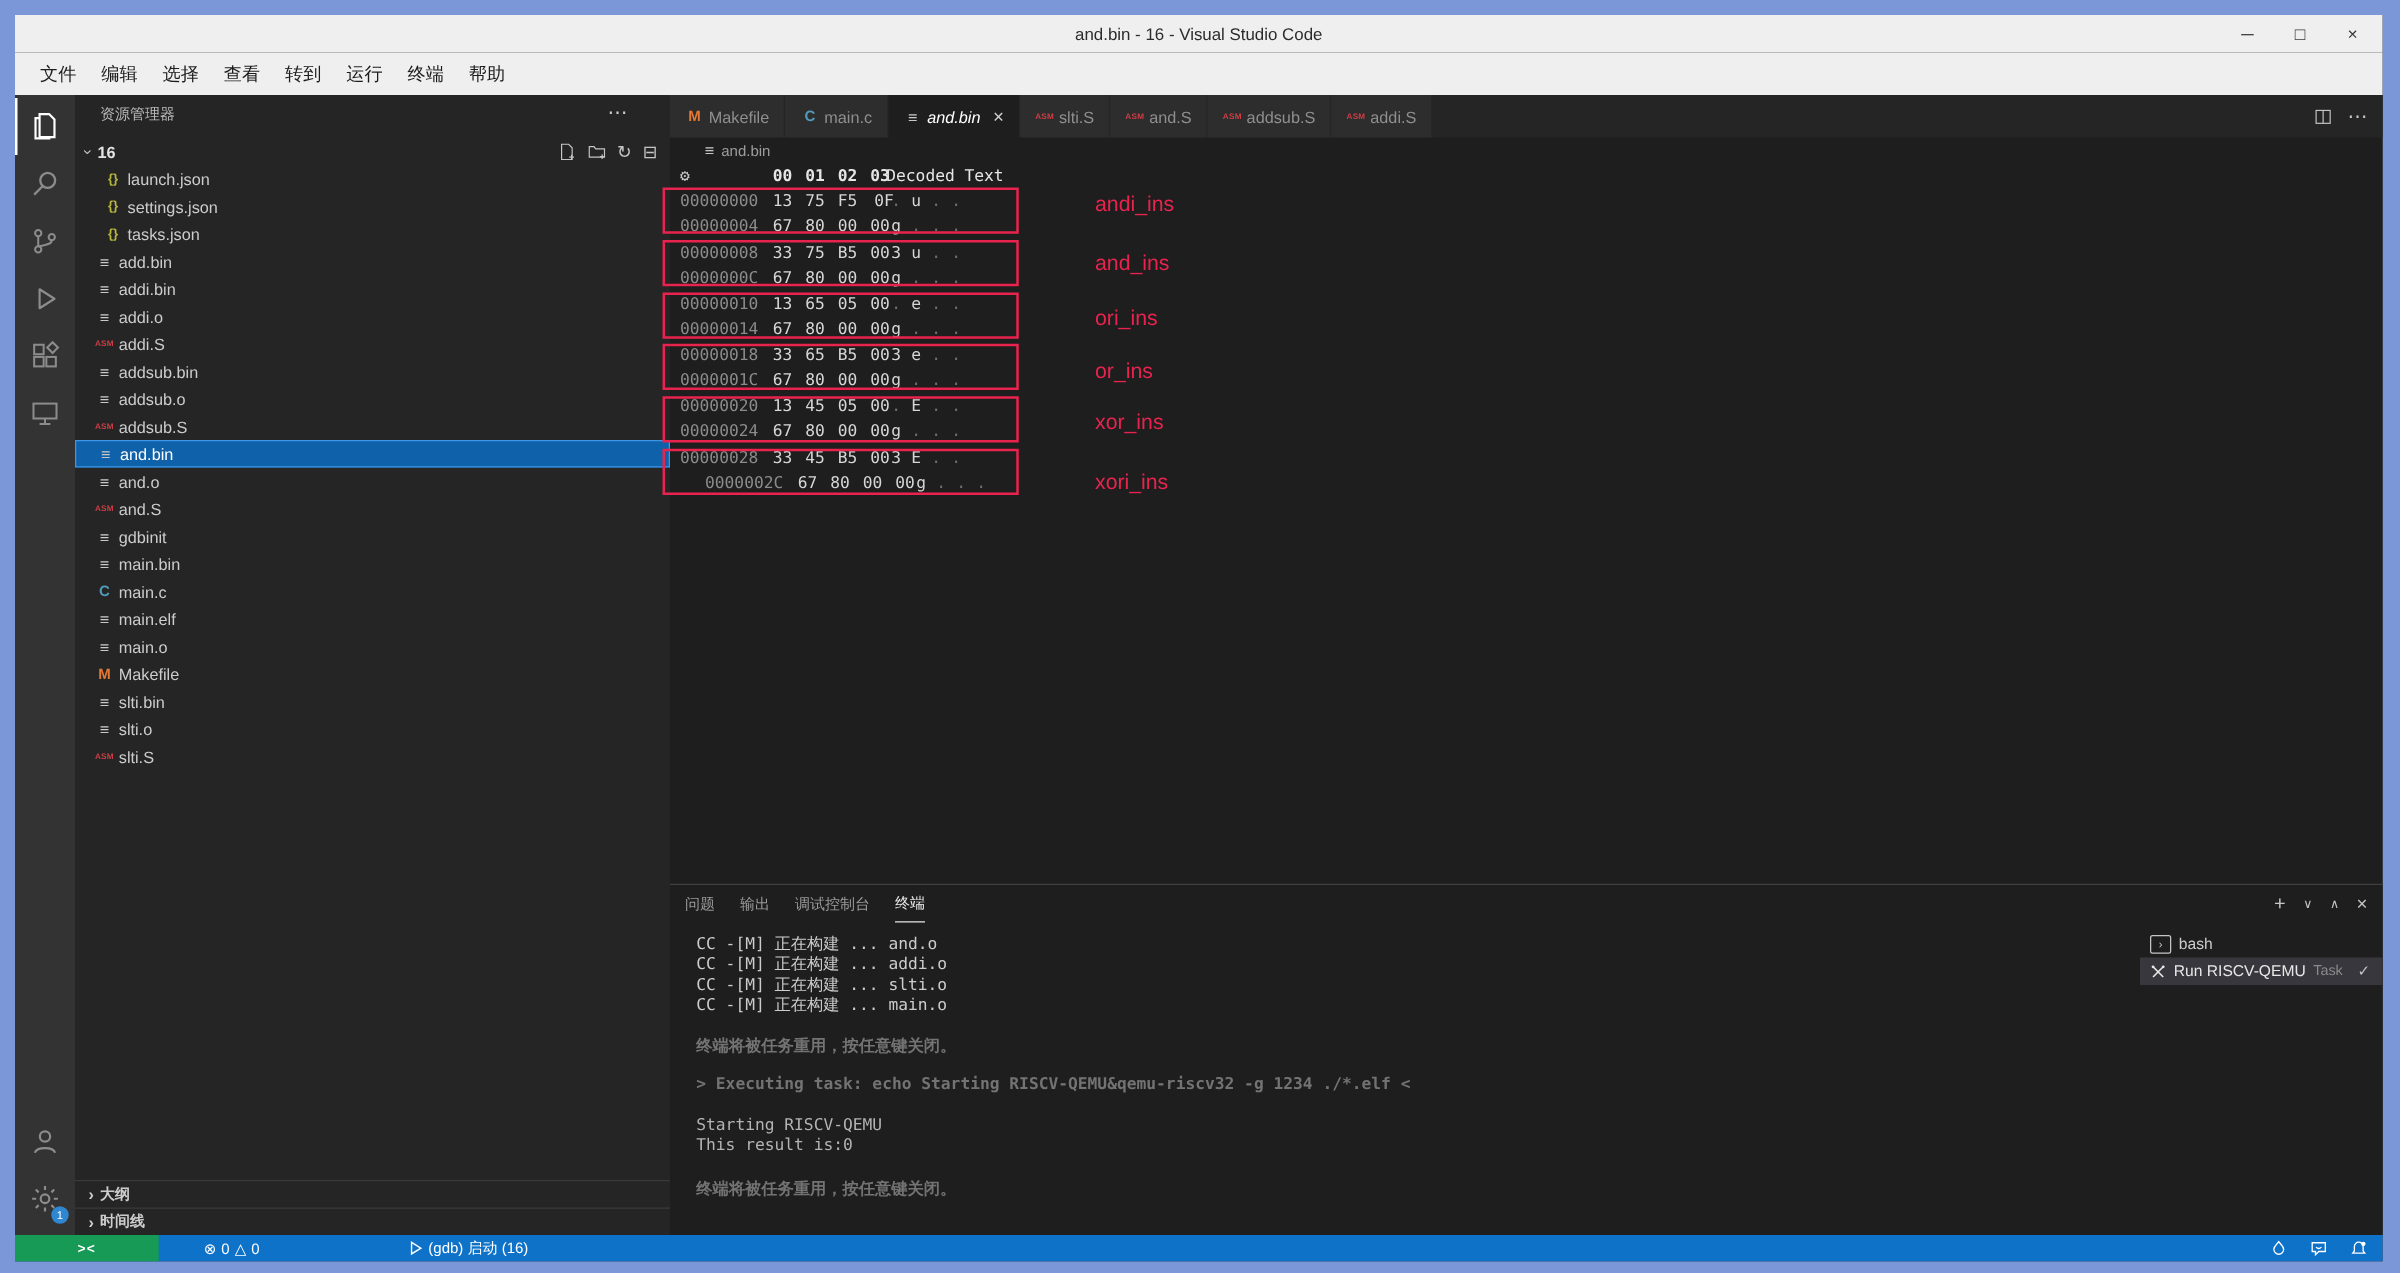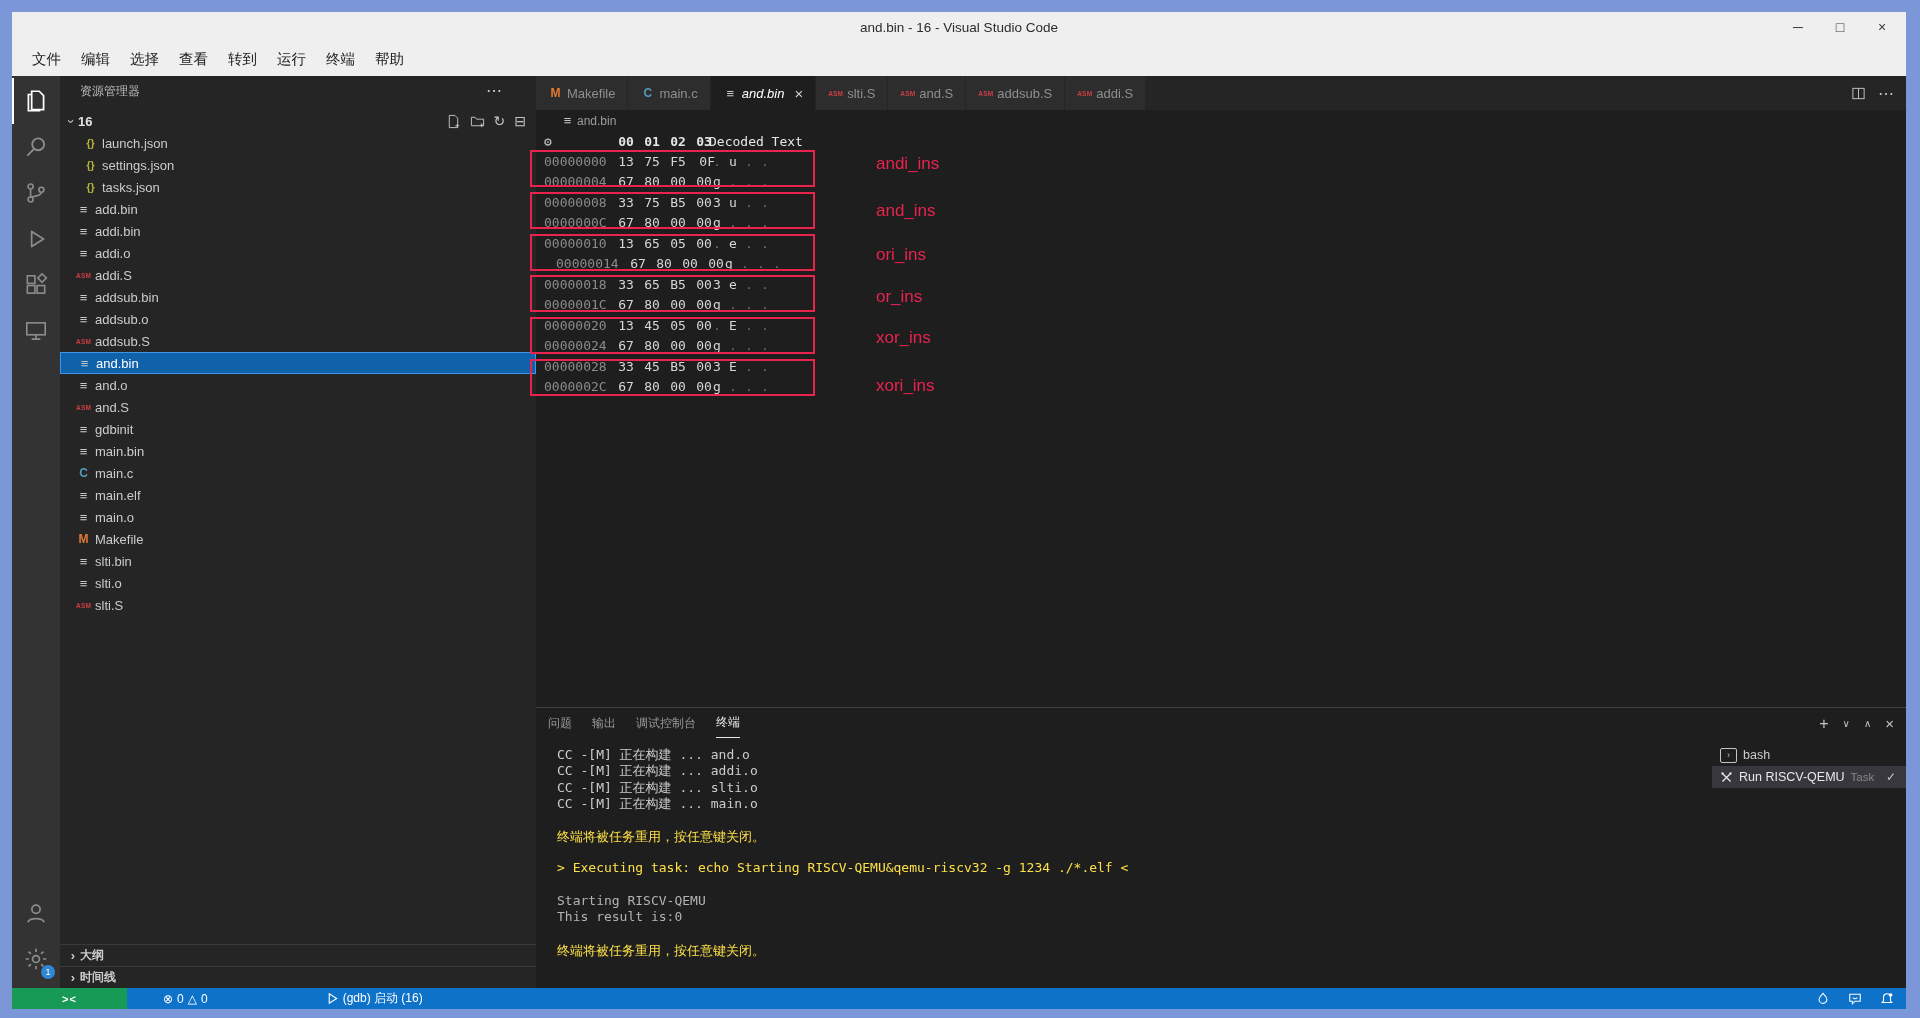--- a/index.html
+++ b/index.html
@@ -77,21 +77,21 @@
   
   .panel{flex:0 0 280px;border-top:1px solid #404040;display:flex;flex-direction:column;background:#1e1e1e;}
   .panel-header{flex:0 0 30px;display:flex;align-items:center;padding:0 12px;}
   .panel-tab{font-size:12px;color:#9a9a9a;margin-right:20px;height:30px;display:flex;align-items:center;box-sizing:border-box;}
   .panel-tab.active{color:#e7e7e7;border-bottom:1.5px solid #e7e7e7;}
   .panel-actions{margin-left:auto;display:flex;gap:14px;color:#c5c5c5;align-items:center;}
   .pa{font-size:13px;line-height:13px;}
   .panel-body{flex:1;display:flex;min-height:0;}
   .term{flex:1;padding:8px 0 0 21px;font-family:"DejaVu Sans Mono",monospace;font-size:13px;}
   .t-line{height:16.35px;white-space:pre;color:#cccccc;}
-  .t-line.bold{color:#fde047;font-weight:normal;}
+  .t-line.bold{color:#737373;font-weight:bold;}
   .t-line.dim{color:#b3b3b3;}
   .term-list{flex:0 0 194px;padding-top:6px;font-size:12.5px;}
   .tl-row{height:22px;display:flex;align-items:center;color:#cccccc;padding-left:8px;}
   .tl-row.sel{background:#37373d;color:#e8e8e8;}
   .tl-meta{color:#8a8a8a;margin-left:6px;font-size:11.5px;}
   .tl-check{margin-left:auto;margin-right:10px;color:#c5c5c5;font-size:12px;}
   .term-ic{width:15px;height:13px;border:1px solid #c5c5c5;border-radius:2px;font-size:9px;display:inline-flex;
            align-items:center;justify-content:center;margin-right:6px;color:#c5c5c5;flex:0 0 15px;}
   .tools-ic{margin-right:6px;display:inline-flex;}
   .tools-ic svg{width:13px;height:13px;}
@@ -499,21 +499,21 @@
               <span class="hex-addr">00000010</span>
               <span class="hex-byte" style="left: 79px;">13</span>
               <span class="hex-byte" style="left: 105px;">65</span>
               <span class="hex-byte" style="left: 131px;">05</span>
               <span class="hex-byte" style="left: 157px;">00</span>
               <span class="hex-char dim" style="left: 174px;">.</span>
               <span class="hex-char" style="left: 190px;">e</span>
               <span class="hex-char dim" style="left: 206px;">.</span>
               <span class="hex-char dim" style="left: 222px;">.</span>
             </div>
-            <div class="hex-row" style="top: 123.25px; margin-left: 12px;">
+            <div class="hex-row" style="top: 123.25px;">
               <span class="hex-addr">00000014</span>
               <span class="hex-byte" style="left: 79px;">67</span>
               <span class="hex-byte" style="left: 105px;">80</span>
               <span class="hex-byte" style="left: 131px;">00</span>
               <span class="hex-byte" style="left: 157px;">00</span>
               <span class="hex-char" style="left: 174px;">g</span>
               <span class="hex-char dim" style="left: 190px;">.</span>
               <span class="hex-char dim" style="left: 206px;">.</span>
               <span class="hex-char dim" style="left: 222px;">.</span>
             </div>
@@ -565,21 +565,21 @@
               <span class="hex-addr">00000028</span>
               <span class="hex-byte" style="left: 79px;">33</span>
               <span class="hex-byte" style="left: 105px;">45</span>
               <span class="hex-byte" style="left: 131px;">B5</span>
               <span class="hex-byte" style="left: 157px;">00</span>
               <span class="hex-char" style="left: 174px;">3</span>
               <span class="hex-char" style="left: 190px;">E</span>
               <span class="hex-char dim" style="left: 206px;">.</span>
               <span class="hex-char dim" style="left: 222px;">.</span>
             </div>
-            <div class="hex-row" style="top: 245.95px;">
+            <div class="hex-row" style="top: 245.95px; margin-left: 20px;">
               <span class="hex-addr">0000002C</span>
               <span class="hex-byte" style="left: 79px;">67</span>
               <span class="hex-byte" style="left: 105px;">80</span>
               <span class="hex-byte" style="left: 131px;">00</span>
               <span class="hex-byte" style="left: 157px;">00</span>
               <span class="hex-char" style="left: 174px;">g</span>
               <span class="hex-char dim" style="left: 190px;">.</span>
               <span class="hex-char dim" style="left: 206px;">.</span>
               <span class="hex-char dim" style="left: 222px;">.</span>
             </div>

